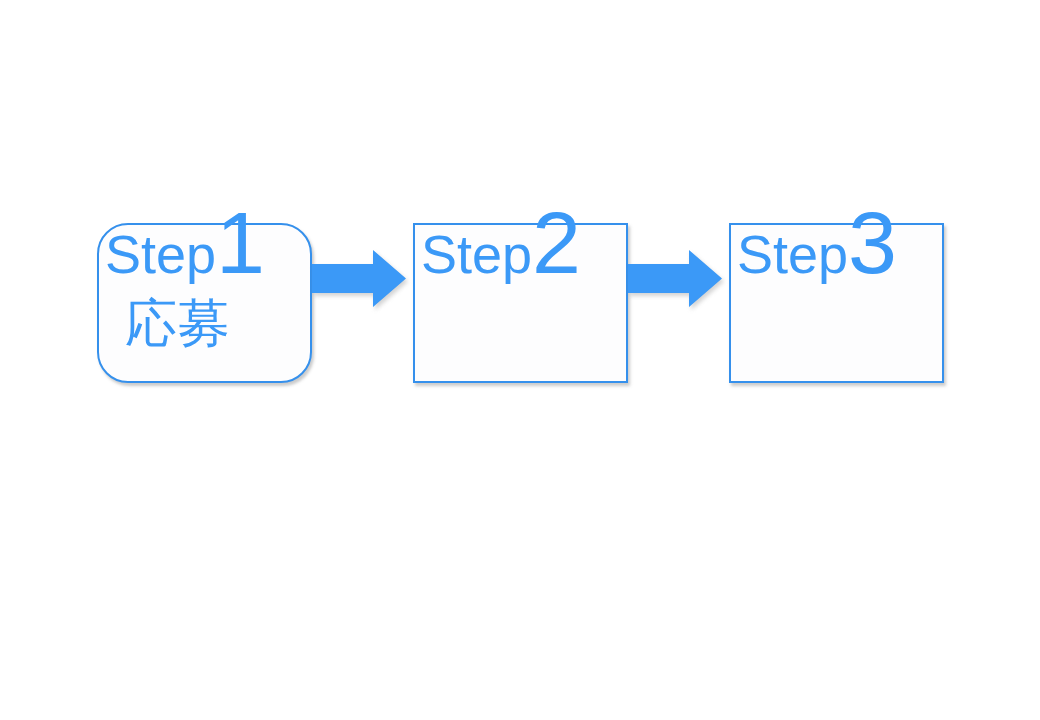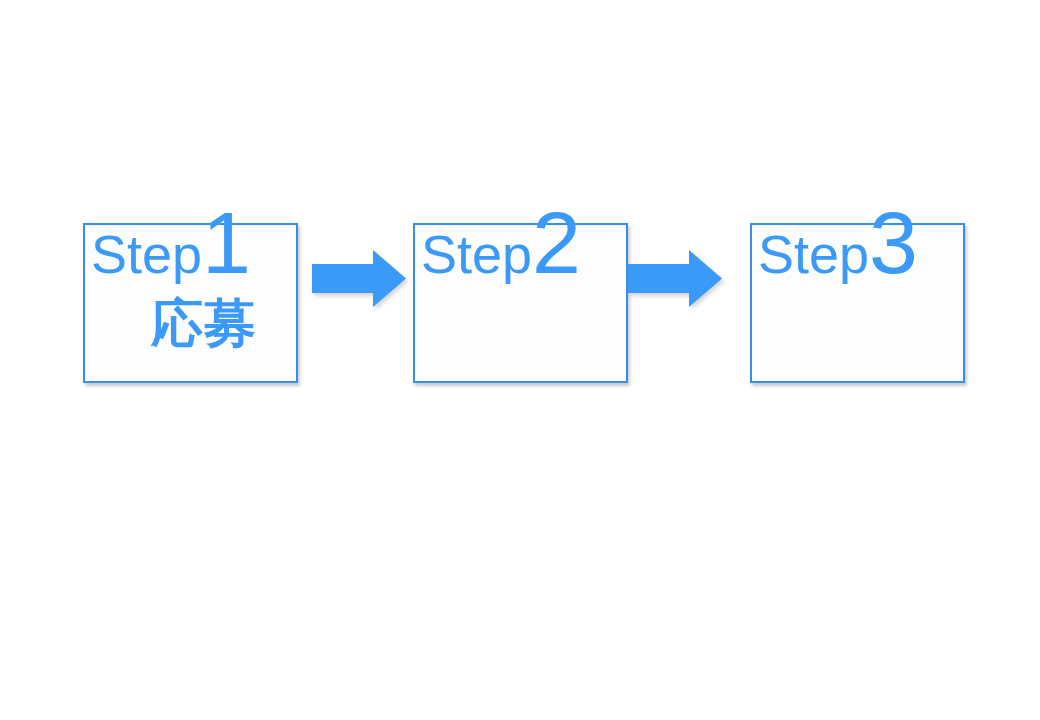--- a/index.html
+++ b/index.html
@@ -24,49 +24,48 @@
   }
   .step-box {
     position: absolute;
     top: 223px;
     width: 215px;
     height: 160px;
     background: var(--box-fill);
     border: 2px solid var(--box-border-blue);
     box-shadow: 2px 3px 3px var(--shadow);
   }
-  .step-box.b1 { left: 83px; }
+  .step-box.b1 { left: 97px; border-radius: 31px; }
   .step-box.b2 { left: 413px; text-align: center; }
-  .step-box.b3 { left: 750px; text-align: center; }
+  .step-box.b3 { left: 729px; text-align: center; }
   .step-heading {
     position: absolute;
     top: -33px;
     left: 6px;
     white-space: nowrap;
     color: var(--accent-blue);
   }
   .step-word {
     font-size: 54px;
     vertical-align: baseline;
   }
   .step-num {
     font-size: 88px;
     vertical-align: baseline;
   }
   .step-label {
     position: absolute;
     top: 72px;
     left: 26px;
     font-size: 52px;
-    font-weight: bold;
+    font-weight: normal;
     line-height: 1;
     color: var(--accent-blue);
     letter-spacing: 1px;
     white-space: nowrap;
-    margin-left: 40px;
   }
   .arrow {
     position: absolute;
     top: 249px;
     width: 95px;
     height: 60px;
     color: var(--accent-blue);
     filter: drop-shadow(2px 3px 2px rgba(130,130,130,0.35));
   }
   .arrow.a1 { left: 312px; }

